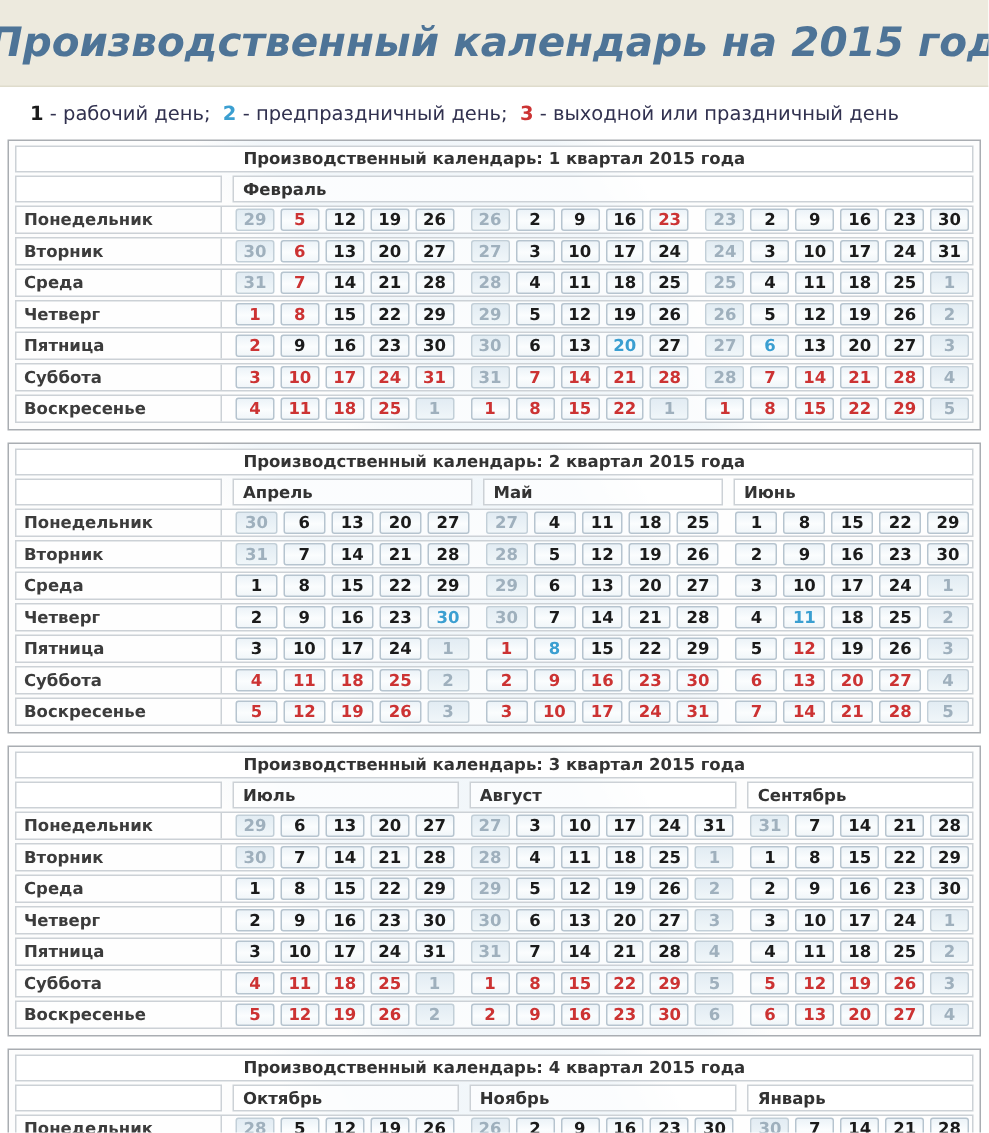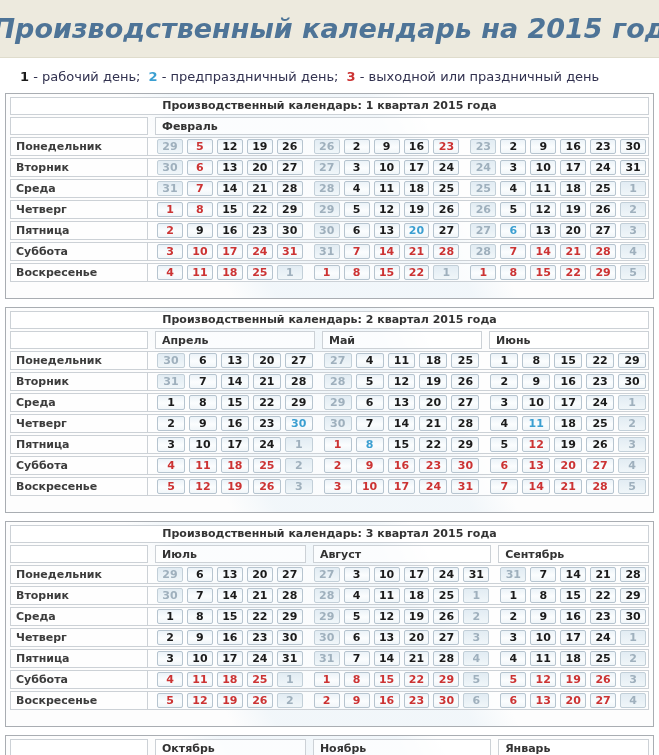--- a/index.html
+++ b/index.html
@@ -18,21 +18,21 @@
   .legend{
     padding:11px 20px 9px;font-size:13px;color:#31314f;white-space:nowrap;
   }
   .legend .lnum{font-weight:bold;}
   .lnum.work{color:#1b1b1b;}
   .lnum.pre{color:#3b9fd1;}
   .lnum.hol{color:#cc3333;}
   .legend .ltext{margin-right:4px;}
   #quarters{padding:0 5px;display:flex;flex-direction:column;gap:8px;}
   .quarter{
-    border:1px solid #a9adb2;background:#fdfdfd;padding:3px 2px 14px;
+    border:1px solid #a9adb2;background:#fdfdfd;padding:3px 2px 2px;
     background-image:linear-gradient(62deg,
       transparent 30%, rgba(140,190,225,.10) 36%, rgba(140,190,225,.10) 62%, transparent 68%);
   }
   .q-title{
     border:1px solid #ccd1d6;margin:0 2px 2px;padding:1px 0 2px;
     text-align:center;font-weight:bold;font-size:11px;color:#333;background:#fff;
   }
   .q-row{
     display:flex;column-gap:7px;margin:0 2px 2px;align-items:stretch;
   }
@@ -614,20 +614,21 @@
         <div class="mgroup" style="flex: 5 1 0%;">
           <span class="cell hol">6</span>
           <span class="cell hol">13</span>
           <span class="cell hol">20</span>
           <span class="cell hol">27</span>
           <span class="cell adj">4</span>
         </div>
       </div>
     </section>
     <section class="quarter">
+      <div class="q-title">Производственный календарь: 4 квартал 2015 года</div>
       <div class="q-row months">
         <div class="day-col"></div>
         <div class="month-head" style="flex: 5 1 0%;">Октябрь</div>
         <div class="month-head" style="flex: 6 1 0%;">Ноябрь</div>
         <div class="month-head" style="flex: 5 1 0%;">Январь</div>
       </div>
       <div class="q-row days">
         <div class="day-col">Понедельник</div>
         <div class="mgroup" style="flex: 5 1 0%;">
           <span class="cell adj">28</span>

